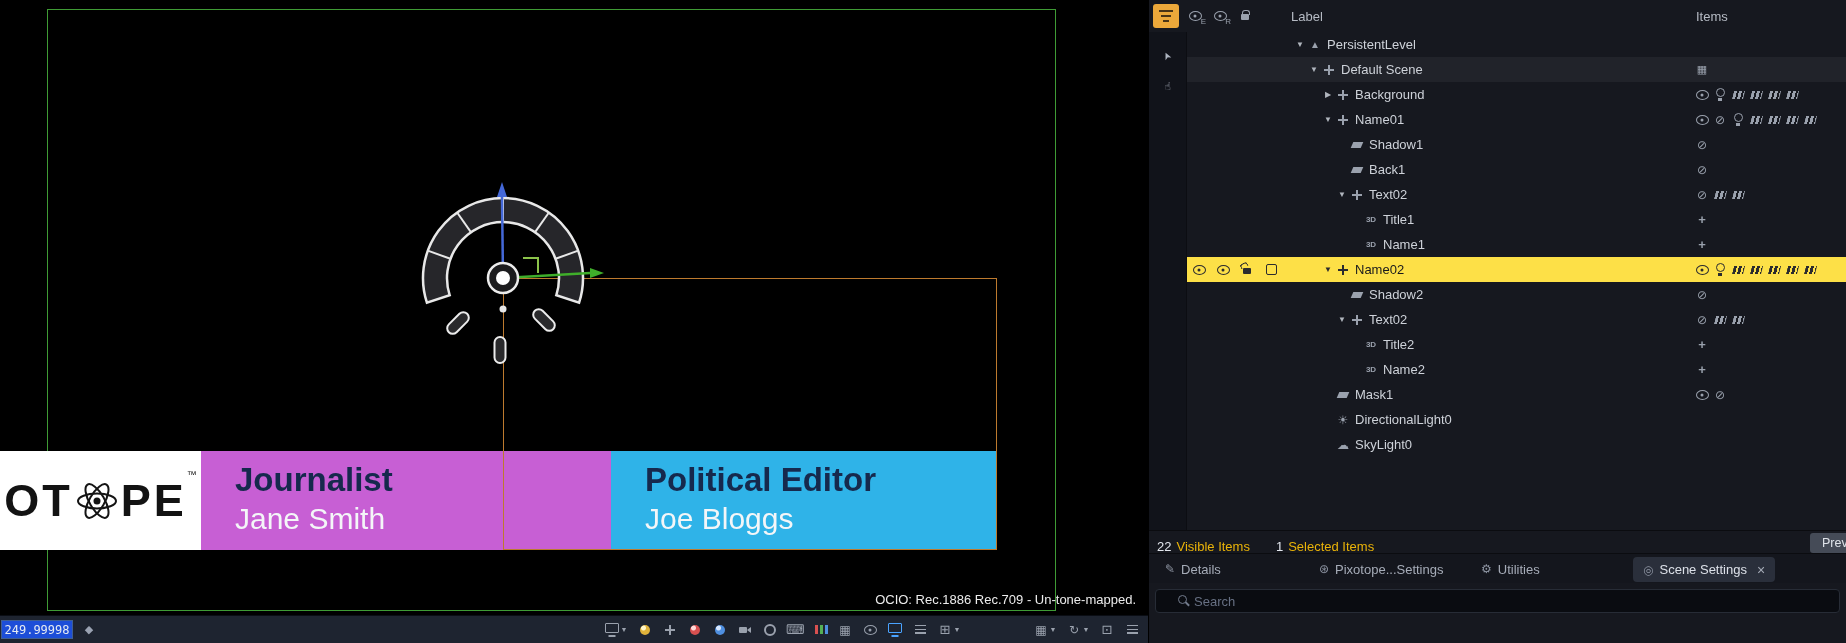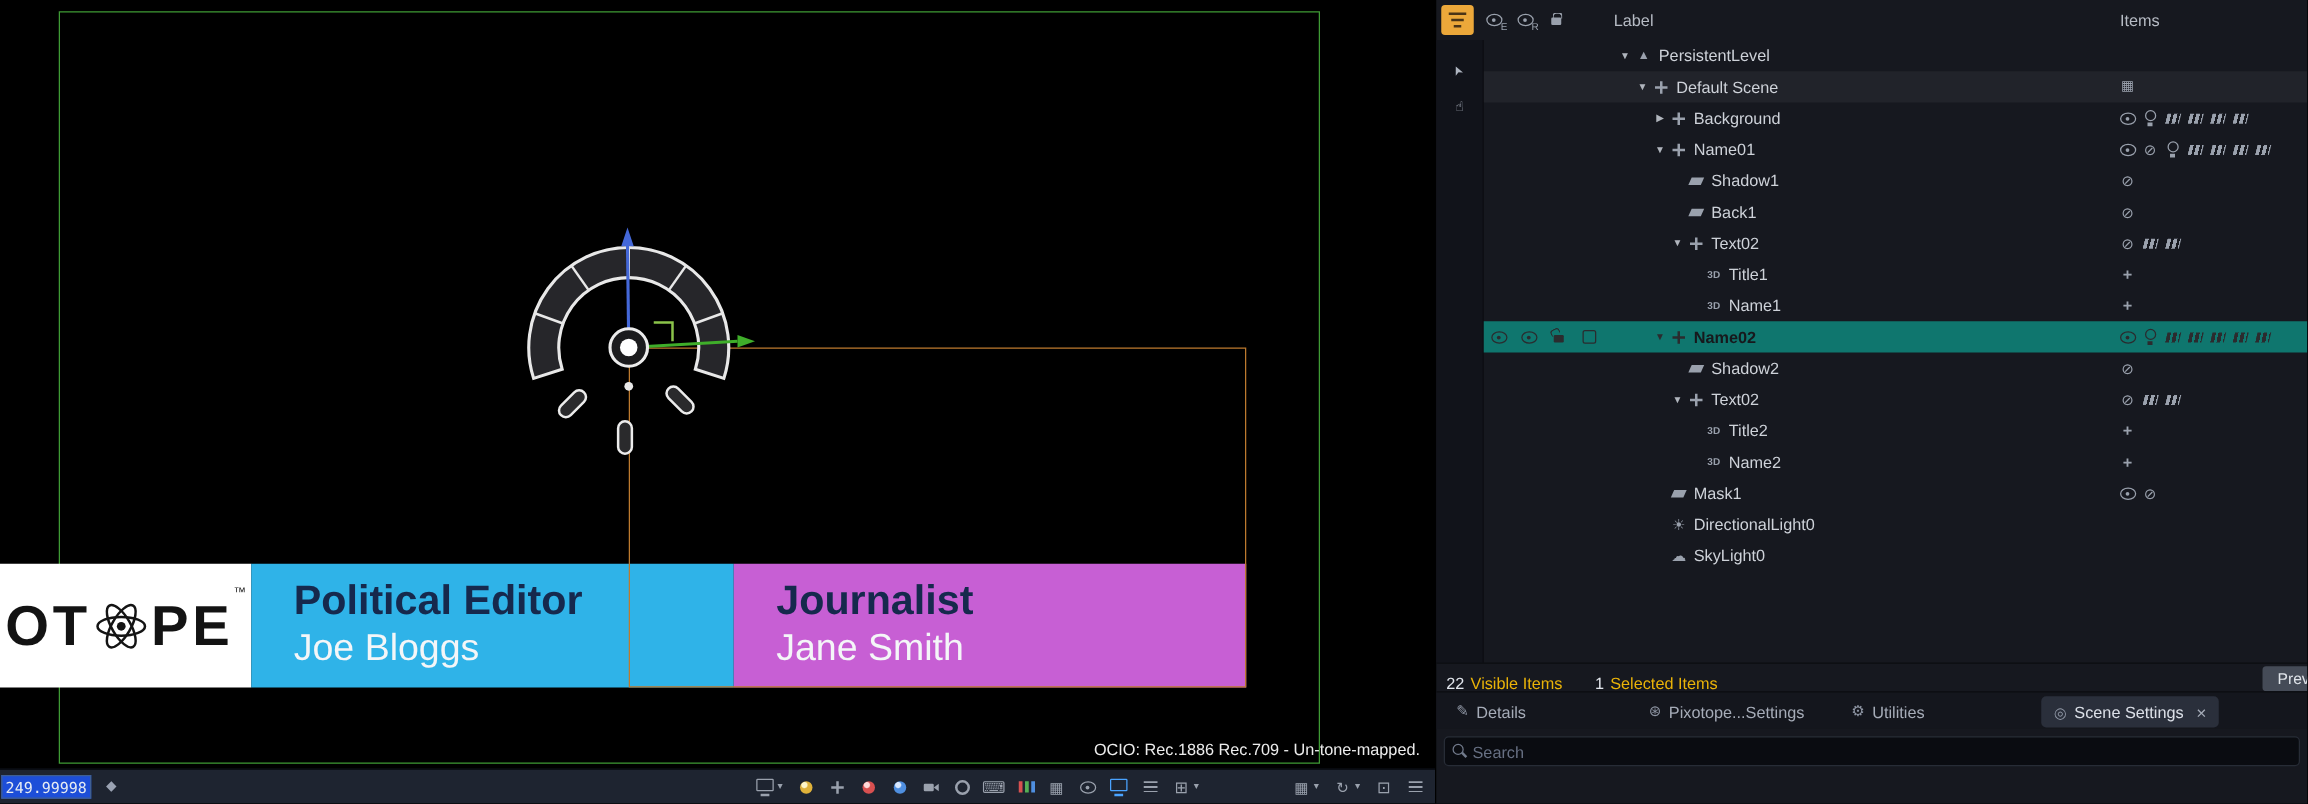--- a/index.html
+++ b/index.html
@@ -130,21 +130,21 @@
                font-family:"Liberation Sans",sans-serif}
 
   .tabbar{position:absolute;left:0;right:0;top:553px;height:30px;background:#14161d;border-top:1px solid #0b0c10}
   .tab{position:absolute;top:4px;height:22px;display:flex;align-items:center;gap:6px;font-size:13px;color:#a6acb8;white-space:nowrap}
   .tab-0{left:16px}.tab-1{left:170px}.tab-2{left:332px}.tab-3{left:484px}
   .tab.active{top:3px;height:25px;background:#2a2f3b;border-radius:4px;padding:0 10px;color:#dce0e8}
   .tab-icn{font-size:12px;color:#8f96a4}
   .tab-close{font-size:14px;color:#a6acb8;margin-left:4px}
 
   .searchbar{position:absolute;left:6px;right:6px;top:589px;height:24px;background:#0a0c11;
-             border:1px solid #272c36;border-radius:4px;display:flex;align-items:center;padding:0 4px}
+             border:1px solid #272c36;border-radius:4px;display:flex;align-items:center;padding:0 20px}
   .search-input{flex:1;background:transparent;border:none;outline:none;color:#cdd1d9;font-size:13px;
                 font-family:"Liberation Sans",sans-serif}
   .search-input::placeholder{color:#677083}
 
   .scene-rig{position:absolute;left:0;right:0;top:620px;height:23px;background:#171a22;border-top:1px solid #0b0c10;
              display:flex;align-items:center;padding-left:10px;gap:6px}
   .scene-rig .icn{color:#cfd4dc}
   .sr-label{font-size:13px;font-weight:bold;color:#e8ebf0}
 </style>
 </head>
@@ -197,27 +197,27 @@
           <g fill="none" stroke="#141414" stroke-width="2">
             <ellipse cx="22" cy="22" rx="19" ry="7.5"></ellipse>
             <ellipse cx="22" cy="22" rx="19" ry="7.5" transform="rotate(60 22 22)"></ellipse>
             <ellipse cx="22" cy="22" rx="19" ry="7.5" transform="rotate(120 22 22)"></ellipse>
           </g>
           <circle cx="22" cy="22" r="3.5" fill="#141414"></circle>
         </svg>
         <span class="logo-txt">PE</span>
         <span class="logo-mark">™</span>
       </div>
+      <div class="card card2" style="background: rgb(199, 95, 212);">
+        <div class="lt-title">Journalist</div>
+        <div class="lt-name">Jane Smith</div>
+      </div>
       <div class="card card1" style="background: rgb(47, 179, 232);">
         <div class="lt-title">Political Editor</div>
         <div class="lt-name">Joe Bloggs</div>
-      </div>
-      <div class="card card2" style="background: rgb(199, 95, 212);">
-        <div class="lt-title">Journalist</div>
-        <div class="lt-name">Jane Smith</div>
       </div>
     </div>
 
     <div class="ocio">OCIO: Rec.1886 Rec.709 - Un-tone-mapped.</div>
 
     <div class="tb-wrap">
       <div class="frame-box">249.99998</div>
       <span class="icn i-diamond"></span>
       <div class="tb-icons" id="tb-icons">
           <span class="tb-item">
@@ -452,21 +452,21 @@
             <span class="gslot"></span>
           </div>
           <span class="ind" style="width: 66px;"></span>
           <span class="icn expander"></span>
           <span class="icn i-text3d"></span>
           <span class="ol-label">Name1</span>
           <div class="ol-items">
             <span class="icn i-plus"></span>
           </div>
         </div>
-        <div class="ol-row selected" style="background: #0f766e; font-weight: bold;">
+        <div class="ol-row selected" style="background: #fde047;">
           <div class="ol-gutter">
             <span class="gslot">
               <span class="icn i-eye"></span>
             </span>
             <span class="gslot">
               <span class="icn i-eye"></span>
             </span>
             <span class="gslot">
               <span class="icn i-unlock"></span>
             </span>

